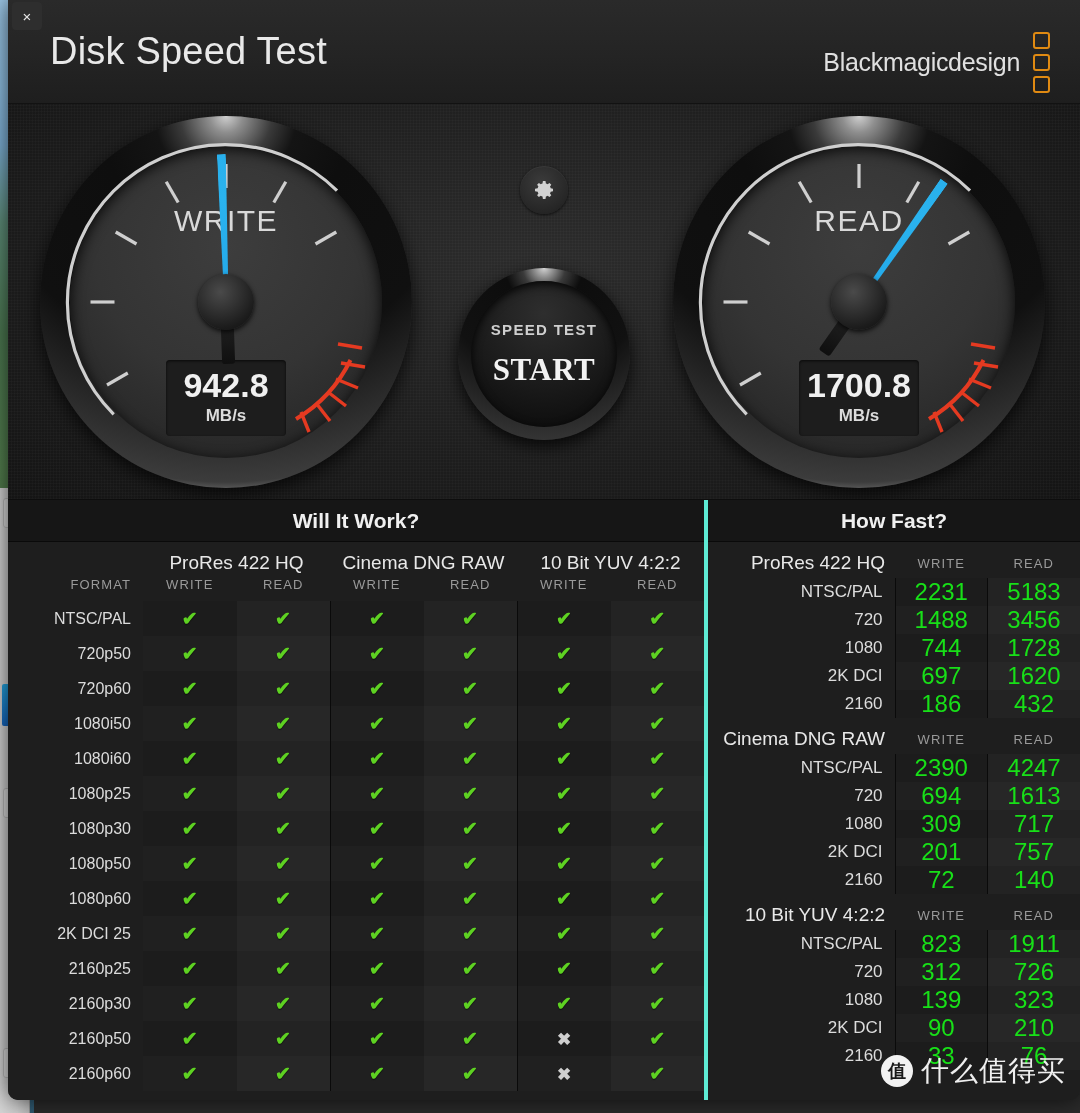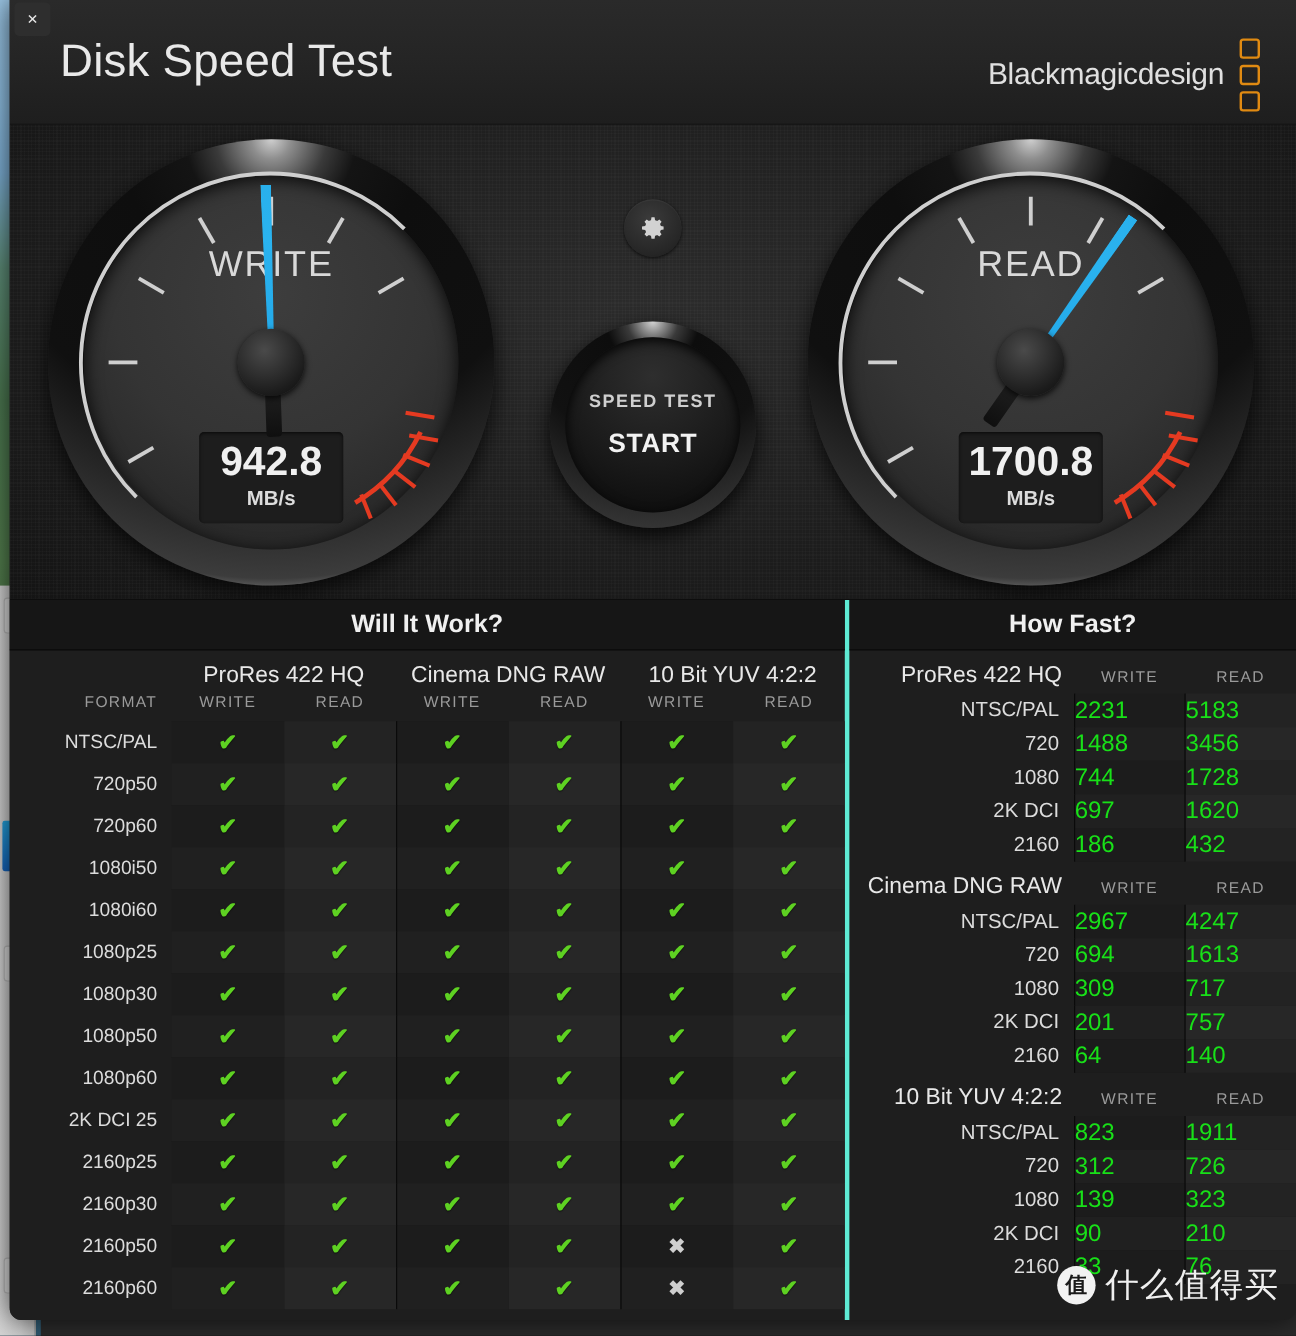--- a/index.html
+++ b/index.html
@@ -122,21 +122,21 @@
     box-shadow:0 6px 16px rgba(0,0,0,.8);
   }
   #start-inner{
     width:146px; height:146px; border-radius:50%;
     background:radial-gradient(circle at 50% 22%, #2e2e2e 0%, #1a1a1a 55%, #080808 100%);
     display:flex; flex-direction:column; align-items:center; justify-content:center;
     box-shadow:inset 0 3px 10px rgba(0,0,0,.9);
     gap:12px;
   }
   #start-small{ font-size:15px; font-weight:700; color:#cfcfcf; letter-spacing:1.3px; }
-  #start-big{ font-size:22px; font-weight:700; color:#f2f2f2; letter-spacing:.5px; margin-top:2px; }
+  #start-big{ font-size:31px; font-weight:700; color:#f2f2f2; letter-spacing:.5px; margin-top:2px;font-family:Liberation Serif, serif; }
 
   
   #lower{ position:relative; display:flex; height:600px; }
   #willit{ width:700px; border-right:4px solid #5eead4; background:#1e1e1e; }
   #howfast{ flex:1; background:#1e1e1e; }
   .sect-title{
     height:42px; display:flex; align-items:center; justify-content:center;
     font-size:21px; font-weight:700; color:#f0f0f0; background:#161616;
     border-bottom:1px solid #0a0a0a;
   }
@@ -167,21 +167,21 @@
   #htable{ table-layout:fixed; width:100%; }
   #htable col.lbl{ width:178px; }
   #htable col.num{ width:88px; }
   #htable td.grp{
     font-size:19px; color:#e8e8e8; text-align:right; padding:10px 10px 4px 0;
   }
   #htable td.hdr{
     font-size:13px; color:#9a9a9a; letter-spacing:1.1px; text-align:center; padding:10px 0 4px;
   }
   #htable td.rlbl{ font-size:17px; color:#dcdcdc; text-align:right; padding-right:12px; height:28px; }
-  #htable td.num{ font-size:20px; color:#18e018; text-align:left; height:28px;
+  #htable td.num{ font-size:24px; color:#18e018; text-align:center; height:28px;
      border-left:1px solid #0a0a0a;margin-top:20px; }
   #htable td.num.w{ background:#1c1c1c; } #htable td.num.r{ background:#232323; }
   #htable tr.alt td.num.w{ background:#202020; } #htable tr.alt td.num.r{ background:#272727; }
 
   
   #watermark{
     position:absolute; right:14px; bottom:10px; display:flex; align-items:center;
     gap:8px; z-index:30;
   }
   #wm-logo{
@@ -507,41 +507,41 @@
               <td class="num w">186</td>
               <td class="num r">432</td>
             </tr>
             <tr>
               <td class="grp">Cinema DNG RAW</td>
               <td class="hdr">WRITE</td>
               <td class="hdr">READ</td>
             </tr>
             <tr class="">
               <td class="rlbl">NTSC/PAL</td>
-              <td class="num w">2967</td>
+              <td class="num w">2390</td>
               <td class="num r">4247</td>
             </tr>
             <tr class="alt">
               <td class="rlbl">720</td>
               <td class="num w">694</td>
               <td class="num r">1613</td>
             </tr>
             <tr class="">
               <td class="rlbl">1080</td>
               <td class="num w">309</td>
               <td class="num r">717</td>
             </tr>
             <tr class="alt">
               <td class="rlbl">2K DCI</td>
               <td class="num w">201</td>
               <td class="num r">757</td>
             </tr>
             <tr class="">
               <td class="rlbl">2160</td>
-              <td class="num w">64</td>
+              <td class="num w">72</td>
               <td class="num r">140</td>
             </tr>
             <tr>
               <td class="grp">10 Bit YUV 4:2:2</td>
               <td class="hdr">WRITE</td>
               <td class="hdr">READ</td>
             </tr>
             <tr class="">
               <td class="rlbl">NTSC/PAL</td>
               <td class="num w">823</td>

